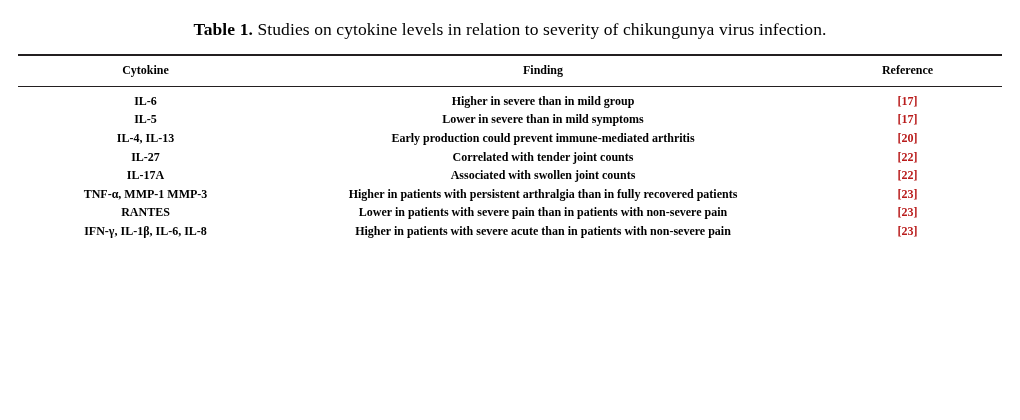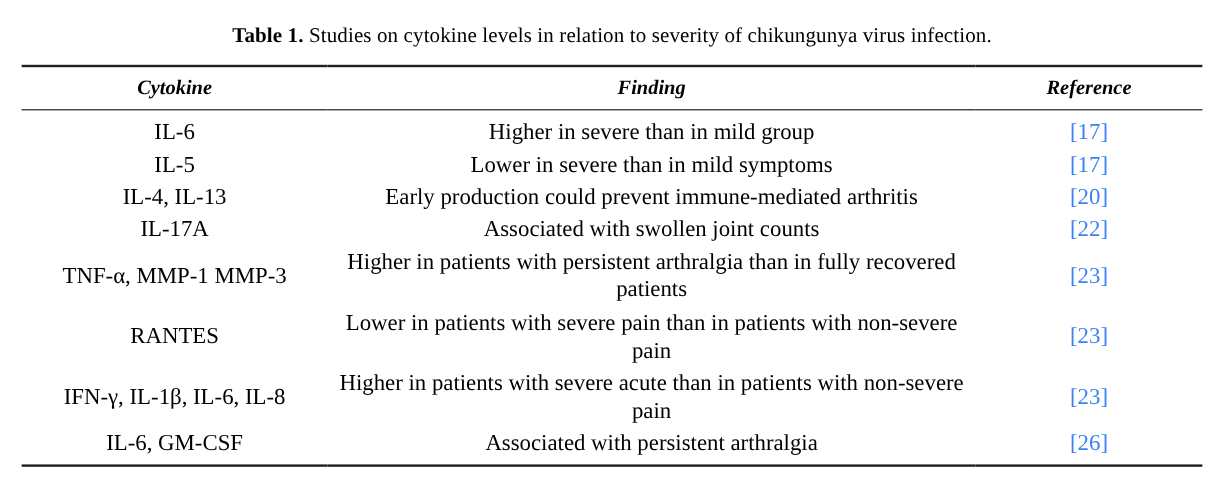--- a/index.html
+++ b/index.html
@@ -32,46 +32,46 @@
     font-weight: bold;
   }
   table.data-table {
     border-collapse: collapse;
     width: 984px;
     margin: 0 auto;
     table-layout: fixed;
   }
   table.data-table thead th {
     font-weight: bold;
-    font-size: 17px;
+    font-size: 12px;
     text-align: center;
     padding: 7px 4px 8px 4px;
     border-top: 2.0px solid #231f20;
     border-bottom: 1.1px solid #231f20;
-    font-style: italic;
   }
   table.data-table tbody td {
-    font-size: 19px;
+    font-size: 12px;
     text-align: center;
     vertical-align: middle;
     padding: 2px 6px;
     line-height: 1.22;
+    font-weight: bold;
   }
   table.data-table tbody tr.last-row td {
     border-bottom: 2.0px solid #231f20;
     padding-bottom: 5px;
   }
   table.data-table tbody tr:first-child td {
     padding-top: 7px;
   }
   .col-cytokine { width: 255px; }
   .col-finding  { width: 540px; }
   .col-reference{ width: 189px; }
   .ref-link {
-    color: #3b82f6;
+    color: #b91c1c;
     text-decoration: none;
   }
   td.cytokine-cell { padding-left: 8px; padding-right: 8px; }
 </style>
 </head>
 <body>
 
 <div class="page">
 
   <div class="caption">
@@ -102,40 +102,40 @@
         <td class="cytokine-cell">IL-5</td>
         <td>Lower in severe than in mild symptoms</td>
         <td><a class="ref-link" href="#">[17]</a></td>
       </tr>
       <tr>
         <td class="cytokine-cell">IL-4, IL-13</td>
         <td>Early production could prevent immune-mediated arthritis</td>
         <td><a class="ref-link" href="#">[20]</a></td>
       </tr>
       <tr>
+        <td class="cytokine-cell">IL-27</td>
+        <td>Correlated with tender joint counts</td>
+        <td><a class="ref-link" href="#">[22]</a></td>
+      </tr>
+      <tr>
         <td class="cytokine-cell">IL-17A</td>
         <td>Associated with swollen joint counts</td>
         <td><a class="ref-link" href="#">[22]</a></td>
       </tr>
       <tr>
         <td class="cytokine-cell">TNF-α, MMP-1 MMP-3</td>
         <td>Higher in patients with persistent arthralgia than in fully recovered patients</td>
         <td><a class="ref-link" href="#">[23]</a></td>
       </tr>
       <tr>
         <td class="cytokine-cell">RANTES</td>
         <td>Lower in patients with severe pain than in patients with non-severe pain</td>
         <td><a class="ref-link" href="#">[23]</a></td>
       </tr>
       <tr>
         <td class="cytokine-cell">IFN-γ, IL-1β, IL-6, IL-8</td>
         <td>Higher in patients with severe acute than in patients with non-severe pain</td>
         <td><a class="ref-link" href="#">[23]</a></td>
       </tr>
-      <tr class="last-row">
-        <td class="cytokine-cell">IL-6, GM-CSF</td>
-        <td>Associated with persistent arthralgia</td>
-        <td><a class="ref-link" href="#">[26]</a></td>
-      </tr>
     </tbody>
   </table>
 
 </div>
 
 </body></html>

